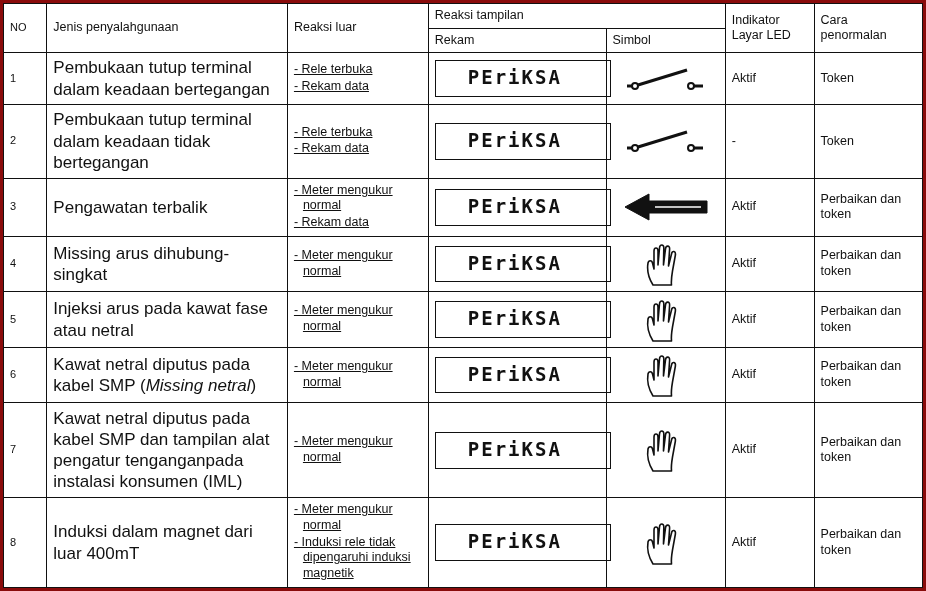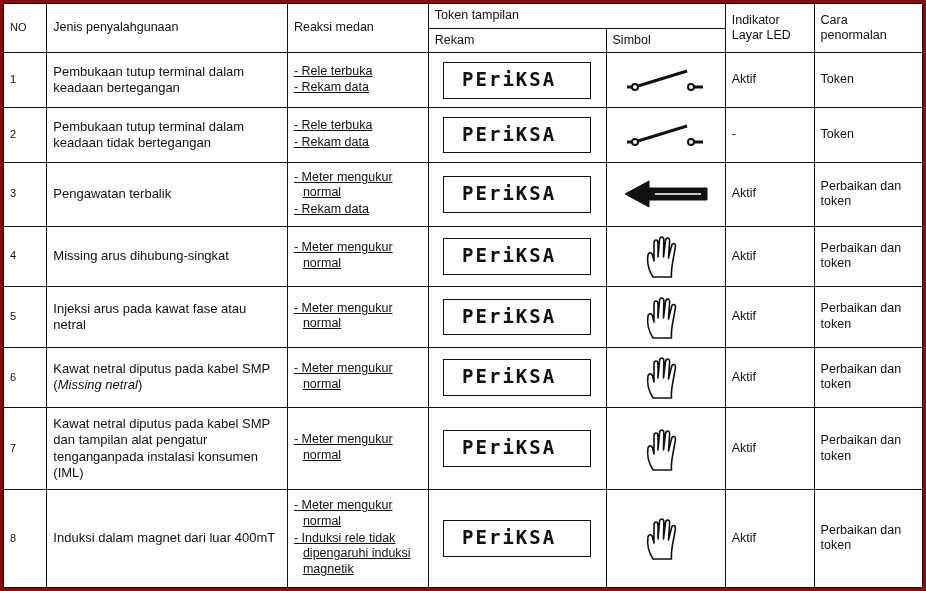--- a/index.html
+++ b/index.html
@@ -50,21 +50,21 @@
     text-align: left;
     padding-left: 8px;
   }
   .center { text-align: center; }
   .no-cell { text-align: center; font-size: 11px; }
 
   
   .lcd {
     display: block;
     margin: 2px auto;
-    width: 148px;
+    width: 176px;
     border: 1px solid #111;
     background: #ffffff;
     text-align: center;
     padding: 5px 16px 6px 0;
     box-sizing: border-box;
   }
   .lcd span {
     font-family: "DejaVu Sans Mono", monospace;
     font-size: 19px;
     letter-spacing: 2px;
@@ -84,42 +84,42 @@
     margin: 0;
     padding: 0;
     list-style: none;
     text-decoration: underline;
   }
   ul.rlist li {
     padding: 0 0 0 9px;
     text-indent: -9px;
     margin: 0 0 1px 0;
   }
-  .jenis-cell { font-size: 13px; }
+  .jenis-cell { font-size: 17px; }
 </style>
 </head>
 <body>
 
 <div id="page">
   <table class="tbl">
     <colgroup>
       <col class="c-no">
         <col class="c-jenis">
         <col class="c-reaksi">
       <col class="c-teks">
         <col class="c-simbol">
         <col class="c-ind">
         <col class="c-cara">
     </colgroup>
     <thead>
       <tr>
         <td rowspan="2" class="no-cell">NO</td>
         <td rowspan="2">Jenis penyalahgunaan</td>
-        <td rowspan="2">Reaksi medan</td>
-        <td colspan="2" class="hdr-layar">Token tampilan</td>
+        <td rowspan="2">Reaksi luar</td>
+        <td colspan="2" class="hdr-layar">Reaksi tampilan</td>
         <td rowspan="2">Indikator Layar LED</td>
         <td rowspan="2">Cara penormalan</td>
       </tr>
       <tr>
         <td>Rekam</td>
         <td class="center">Simbol</td>
       </tr>
     </thead>
     <tbody>
 

